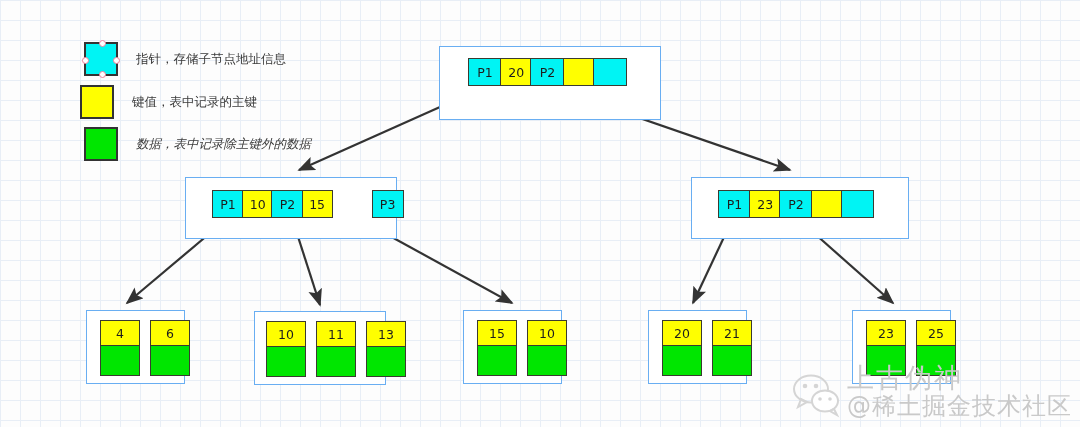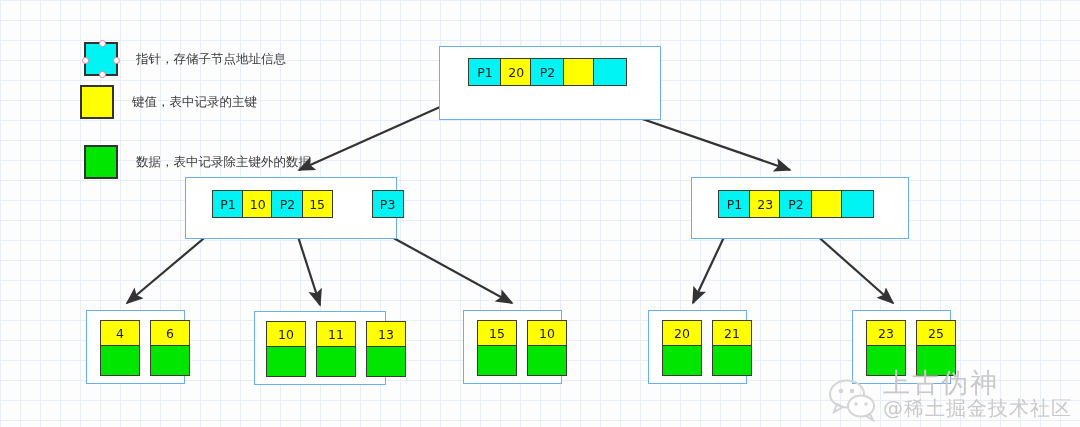--- a/index.html
+++ b/index.html
@@ -123,21 +123,21 @@
     user-select: none;
   }
   .wm-main {
     font-size: 27px;
     color: #c9c9c9;
     letter-spacing: 2px;
     line-height: 1.05;
     font-family: "DejaVu Sans", "Liberation Sans", sans-serif;
   }
   .wm-sub {
-    font-size: 20px;
+    font-size: 24px;
     color: #c9c9c9;
     letter-spacing: 1px;
     line-height: 1.1;
     font-family: "DejaVu Sans", "Liberation Sans", sans-serif;
   }
   .wm-logo {
     position: absolute;
     left: -58px;
     top: 8px;
     width: 56px;
@@ -178,21 +178,21 @@
       <div class="handle" style="right:-4px; top:13px;"></div>
     </div>
     <div class="legend-label">指针，存储子节点地址信息</div>
   </div>
 
   <div class="legend-row" style="left:36px; top:85px;">
     <div class="legend-swatch" style="background:#ffff00;"></div>
     <div class="legend-label">键值，表中记录的主键</div>
   </div>
 
-  <div class="legend-row" style="left:40px; top:145px;">
+  <div class="legend-row" style="left:40px; top:127px;font-style:italic;">
     <div class="legend-swatch" style="background:#00e600;"></div>
     <div class="legend-label">数据，表中记录除主键外的数据</div>
   </div>
 
   <div class="node-box" style="left:439px; top:46px; width:222px; height:74px;"></div>
   <div class="cell-row" style="left:468px; top:58px;">
     <div class="cell ptr" style="width:34px;height:28px;">P1</div>
     <div class="cell key" style="width:32px;height:28px;">20</div>
     <div class="cell ptr" style="width:34px;height:28px;">P2</div>
     <div class="cell key" style="width:32px;height:28px;"></div>

